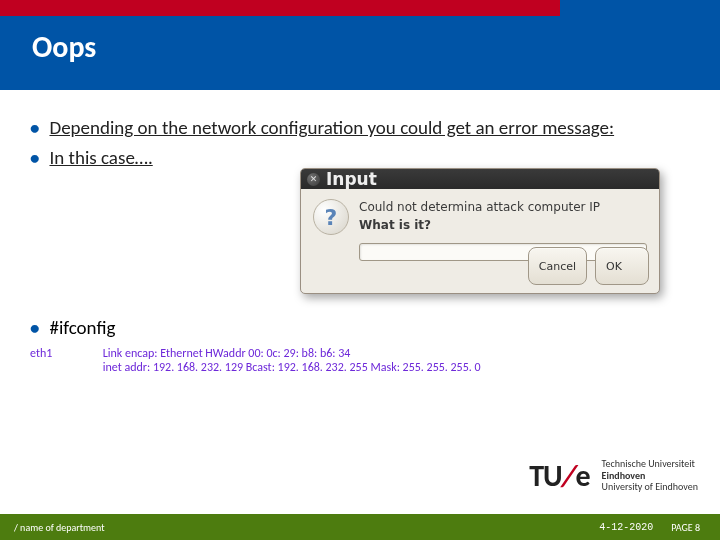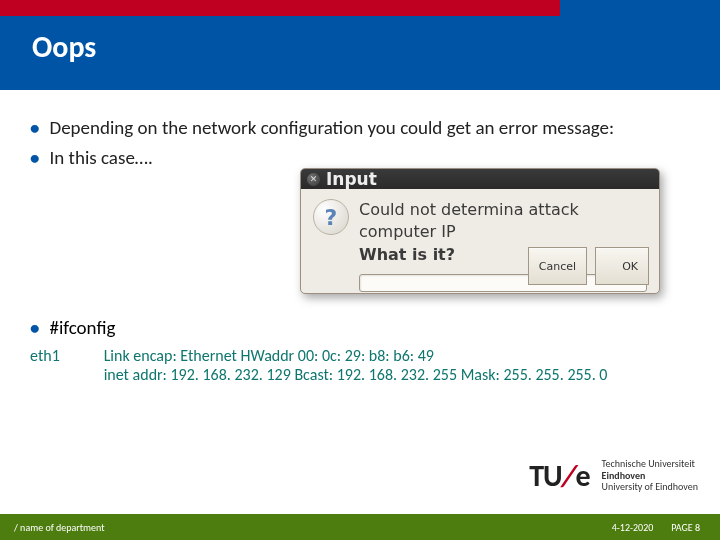--- a/index.html
+++ b/index.html
@@ -8,52 +8,52 @@
 
   .hdr { position: absolute; left: 0; top: 0; width: 704px; height: 90px; padding-left: 40px; }
   .hdr-red { position: absolute; left: 0; top: 0; width: 720px; height: 18px; background: #c00020; }
   .hdr-blue { position: absolute; left: 0; top: 16px; width: 720px; height: 74px; background: #0054a6; }
   .hdr-tri2 { position: absolute; left: 560px; top: 0; width: 160px; height: 16px; background: #0054a6; }
   .title { position: absolute; left: 32px; top: 28px; color: #fff; font-size: 30px; font-weight: 700; }
 
   .body { position: absolute; left: 30px; top: 115px; width: 660px; }
   .bul { display: flex; gap: 10px; color: #222; font-size: 19px; line-height: 1.35; margin-bottom: 4px; }
   .bul .dot { color: #0054a6; font-weight: 700; line-height: 1.35; }
-  .bul .txt { flex: 1; }
+  .bul .txt { flex: 1; text-decoration: underline; }
 
   
   .dlg { position: absolute; left: 300px; top: 168px; width: 360px; height: 126px; border: 1px solid #9a8f82; background: #efece5; border-radius: 5px; box-shadow: 3px 4px 10px rgba(0,0,0,0.35); overflow: hidden; font-family: "DejaVu Sans", Arial, sans-serif; }
   .dlg-title { height: 20px; background: linear-gradient(#3a3a3a,#2a2a2a); display: flex; align-items: center; gap: 6px; padding: 0 6px; }
   .dlg-x { width: 13px; height: 13px; border-radius: 50%; background: radial-gradient(circle at 30% 30%, #707070, #3a3a3a); display:flex; align-items:center; justify-content:center; color:#ddd; font-size:9px; line-height:1; }
   .dlg-ttl { color: #eee; font-size: 17px; font-weight: 700; }
   .dlg-body { display: flex; gap: 10px; padding: 10px 12px 0 12px; }
   .dlg-icon { width: 36px; height: 36px; border-radius: 50%; background: radial-gradient(circle at 30% 30%, #fff, #d7d3c8); border: 1px solid #b9b2a3; display:flex; align-items:center; justify-content:center; color:#5a84b8; font-size:22px; font-weight:700; }
-  .dlg-msg { flex:1; font-size: 16px; color: #3a3a3a; line-height: 1.35; }
+  .dlg-msg { flex:1; font-size: 12px; color: #3a3a3a; line-height: 1.35; }
   .dlg-msg .l2 { font-weight: 700; margin-top: 2px; }
   .dlg-input { margin: 6px 12px 0 58px; }
   .dlg-input input { width: 100%; height: 18px; border: 1px solid #a09787; border-radius: 3px; background: #fcfbf7; font-size: 11px; padding: 0 4px; box-shadow: inset 1px 1px 2px rgba(0,0,0,0.1); }
   .dlg-btns { position:absolute; right:10px; bottom:8px; display:flex; gap:8px; }
-  .dlg-btn { min-width: 54px; height: 22px; border: 1px solid #a09787; border-radius: 0; background: linear-gradient(#f8f6f0,#e4dfd3); font-size: 11px; color:#333; display:flex; align-items:center; justify-content:flex-end; padding: 18px 10px; box-shadow: 0 1px 1px rgba(255,255,255,0.6) inset; }
+  .dlg-btn { min-width: 54px; height: 22px; border: 1px solid #a09787; border-radius: 8px; background: linear-gradient(#f8f6f0,#e4dfd3); font-size: 11px; color:#333; display:flex; align-items:center; justify-content:flex-start; padding: 18px 10px; box-shadow: 0 1px 1px rgba(255,255,255,0.6) inset; }
 
   
   .if-bul { position: absolute; left: 30px; top: 316px; display:flex; gap:10px; font-size:19px; }
   .if-bul .dot { color:#0054a6; font-weight:700; }
-  .if-out { position:absolute; left:30px; top:346px; width:660px; font-size:16px; color:#0f766e; }
+  .if-out { position:absolute; left:30px; top:346px; width:660px; font-size:12px; color:#6d28d9; }
   .if-out .iface { display:inline-block; width:70px; vertical-align: top; }
   .if-out .blk { display:inline-block; }
   .if-out .row { white-space: nowrap; }
 
   
   .logo { position:absolute; right:22px; bottom:46px; display:flex; align-items:center; gap:12px; }
   .logo-mark { font-size:30px; font-weight:700; color:#222; letter-spacing:-1px; display:flex; align-items:baseline; }
   .logo-mark .sl { color:#c00020; transform: skewX(-12deg); display:inline-block; margin:0 1px; font-weight:700; }
   .logo-txt { font-size:10px; color:#333; line-height:1.15; }
   .footbar { position:absolute; left:0; bottom:0; width:720px; height:26px; background:#4d7c0f; color:#fff; display:flex; align-items:center; font-size:10px; }
   .footbar .dept { margin-left:14px; }
-  .footbar .date { margin-left:auto; margin-right:18px; }
+  .footbar .date { margin-left:auto; margin-right:18px;font-family:Liberation Mono, monospace; }
   .footbar .page { margin-right:20px; }
 </style>
 </head>
 <body>
 
 <div class="slide">
 
   <div class="hdr">
     <div class="hdr-red"></div>
     <div class="hdr-tri2"></div>
@@ -102,21 +102,21 @@
   </div>
 
   <div class="if-bul">
     <span class="dot">•</span>
     <span>#ifconfig</span>
   </div>
 
   <div class="if-out">
     <span class="iface">eth1</span>
     <span class="blk">
-      <div class="row">Link encap: Ethernet  HWaddr 00: 0c: 29: b8: b6: 49</div>
+      <div class="row">Link encap: Ethernet  HWaddr 00: 0c: 29: b8: b6: 34</div>
       <div class="row">inet addr: 192. 168. 232. 129  Bcast: 192. 168. 232. 255  Mask: 255. 255. 255. 0</div>
     </span>
   </div>
 
   <div class="logo">
     <div class="logo-mark">
       <span>TU</span>
         <span class="sl">/</span>
         <span>e</span>
     </div>

